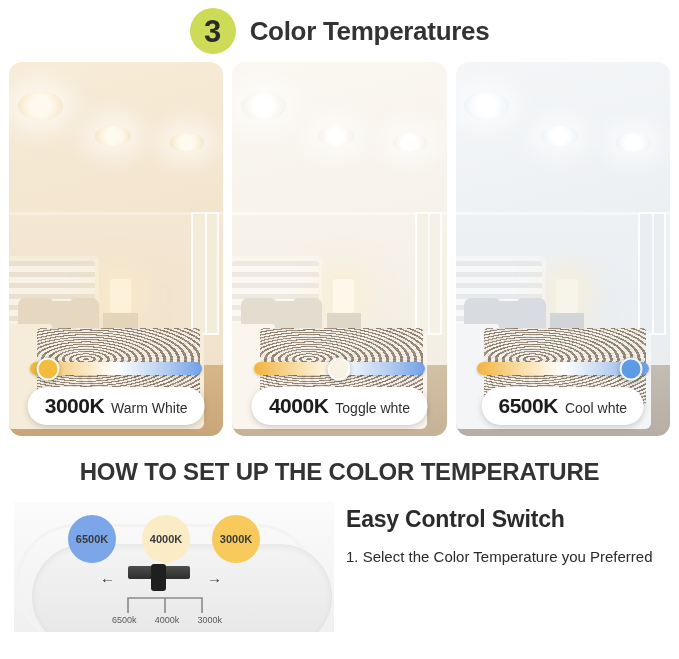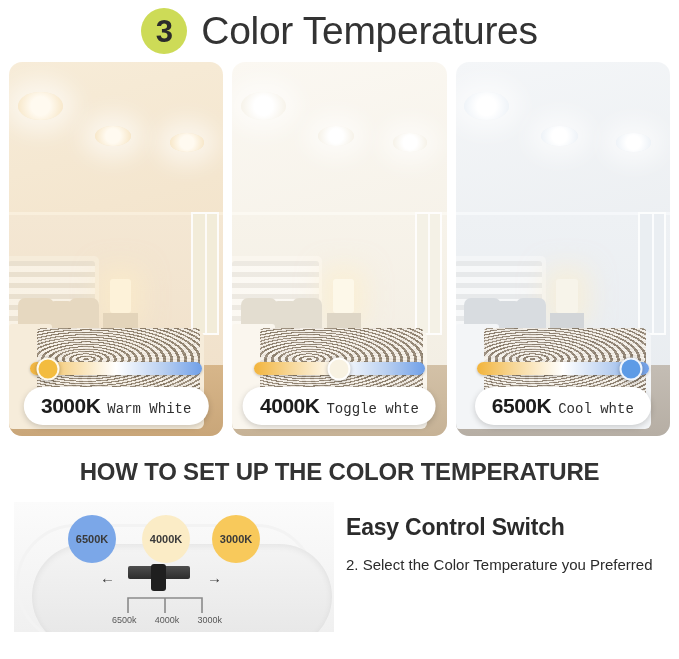--- a/index.html
+++ b/index.html
@@ -32,22 +32,22 @@
     display: flex;
     align-items: center;
     justify-content: center;
     font-size: 31px;
     font-weight: bold;
     color: #2b2b2b;
     line-height: 1;
     flex: none;
   }
   .header-title {
-    font-size: 39px;
-    font-weight: normal;
+    font-size: 26px;
+    font-weight: bold;
     color: #333333;
     letter-spacing: -0.3px;
     white-space: nowrap;
   }
 
   
   .panels {
     display: flex;
     gap: 9px;
     padding: 0 9px;
@@ -260,21 +260,20 @@
   }
   .pill-k {
     font-size: 21px;
     font-weight: bold;
     color: #1c1c1c;
     letter-spacing: -0.5px;
   }
   .pill-name {
     font-size: 14px;
     color: #2f2f2f;
-    font-family: Liberation Mono, monospace;
   }
 
   
   .section-title {
     text-align: center;
     font-size: 24px;
     font-weight: bold;
     color: #333333;
     letter-spacing: -0.2px;
     padding: 22px 0 16px;
@@ -383,21 +382,20 @@
     width: 110px;
     display: flex;
     justify-content: space-between;
     font-size: 9px;
     color: #585858;
     z-index: 3;
   }
 
   .instructions {
     padding-top: 4px;
-    margin-top: 8px;
   }
   .instr-title {
     font-size: 23px;
     font-weight: bold;
     color: #2b2b2b;
     margin-bottom: 13px;
     letter-spacing: -0.2px;
   }
   .instr-line {
     font-size: 15px;
@@ -530,16 +528,16 @@
     </div>
     <div class="bracket-labels">
       <span>6500k</span>
       <span>4000k</span>
       <span>3000k</span>
     </div>
   </div>
 
   <div class="instructions">
     <div class="instr-title">Easy Control Switch</div>
-    <div class="instr-line">2. Select the Color Temperature you Preferred</div>
+    <div class="instr-line">1. Select the Color Temperature you Preferred</div>
   </div>
 
 </div>
 
 </body></html>

